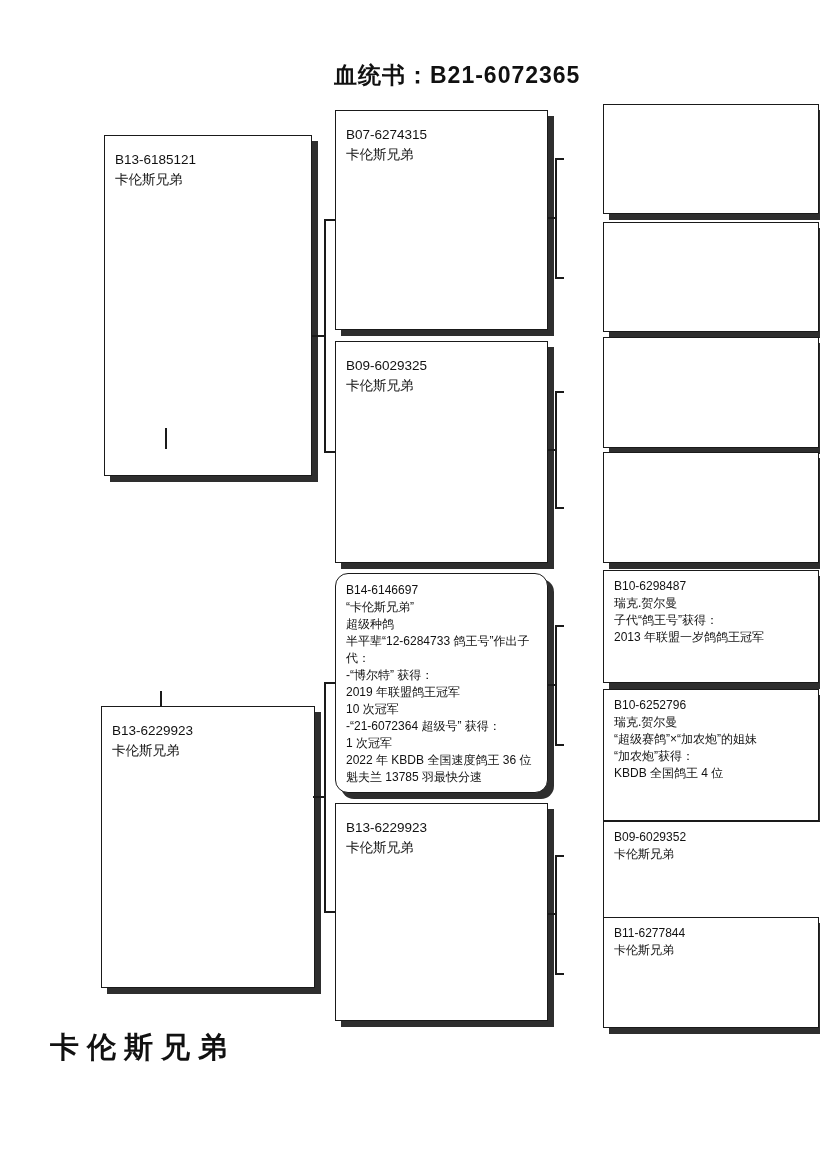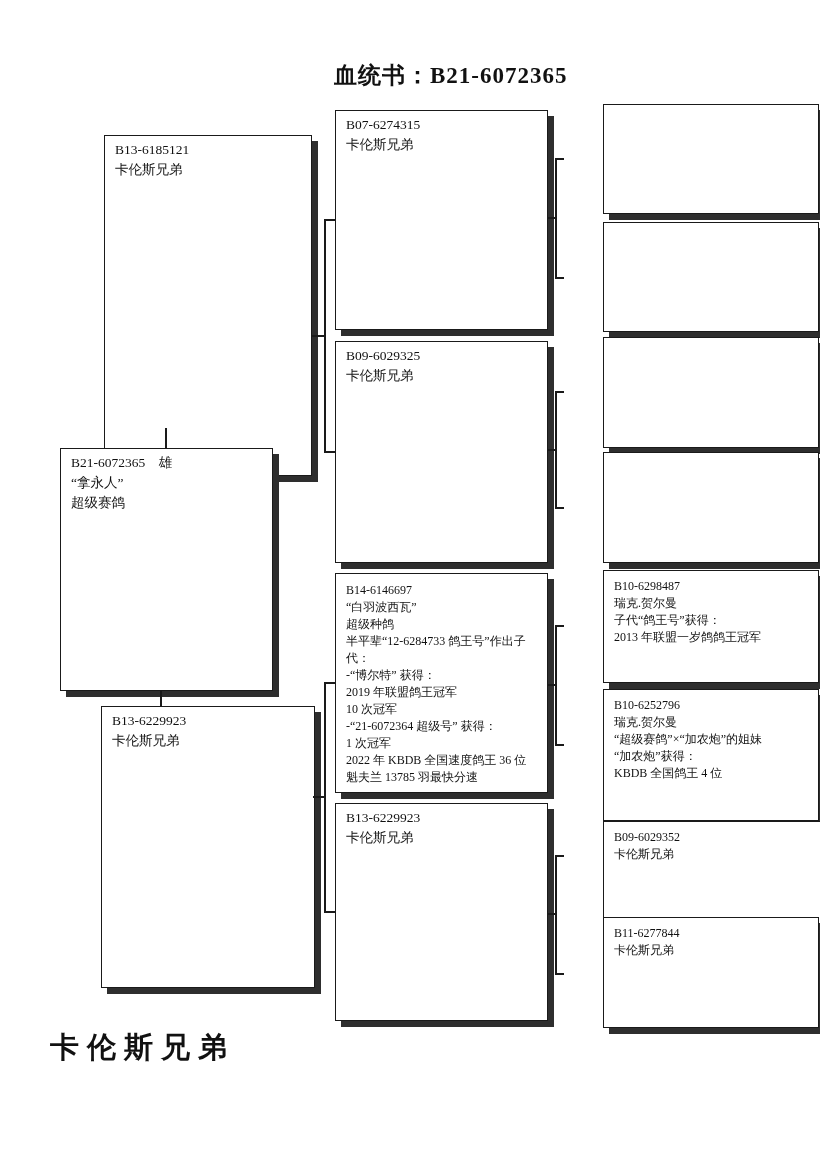--- a/index.html
+++ b/index.html
@@ -1,54 +1,54 @@
 <!DOCTYPE html>
 <html><head>
 <meta charset="utf-8">
 <style>
   html,body { margin:0; padding:0; background:#ffffff; }
   #page {
     position:relative;
     width:820px; height:1159px;
     background:#ffffff;
-    font-family:Liberation Serif, serif;
+    font-family:Liberation Sans, sans-serif;
     color:#111;
     overflow:hidden;
   }
   #doc-title {
     position:absolute; left:334px; top:60px;
     font-size:23px; font-weight:bold; letter-spacing:1px;
     white-space:pre;
   }
   #footer-label {
     position:absolute; left:50px; top:1028px;
     font-size:29px; font-weight:bold; letter-spacing:8px;
     white-space:pre;
   }
   .box {
     position:absolute;
     background:#ffffff;
     border:1.5px solid #1a1a1a;
     box-shadow:6px 6px 0 0 #2e2e2e;
     box-sizing:border-box;
-    padding:4px 8px 4px 10px;
+    padding:14px 8px 4px 10px;
     font-size:13.5px; line-height:20px;
   }
   .box .line { white-space:pre-wrap; }
   .box.dense { font-size:12px; line-height:17px; padding-top:8px; }
   .box.small { font-size:12px; line-height:17px; padding-top:7px;margin-left:40px; }
 
   
   #box-sire    { left:104px; top:135px; width:208px; height:341px; }
   #box-subject { left:60px;  top:448px; width:213px; height:243px; }
   #box-dam     { left:101px; top:706px; width:214px; height:282px; }
   
   #box-gp1 { left:335px; top:110px; width:213px; height:220px; }
   #box-gp2 { left:335px; top:341px; width:213px; height:222px; }
-  #box-gp3 { left:335px; top:573px; width:213px; height:220px; }
+  #box-gp3 { left:335px; top:573px; width:213px; height:220px;border-radius:13px; }
   #box-gp4 { left:335px; top:803px; width:213px; height:218px; }
   
   #box-gg1 { left:563px; top:104px; width:216px; height:110px; }
   #box-gg2 { left:563px; top:222px; width:216px; height:110px; }
   #box-gg3 { left:563px; top:337px; width:216px; height:111px; }
   #box-gg4 { left:563px; top:452px; width:216px; height:111px; }
   #box-gg5 { left:563px; top:570px; width:216px; height:113px; }
   #box-gg6 { left:563px; top:689px; width:216px; height:132px; }
   #box-gg7 { left:563px; top:821px; width:236px; height:108px; }
   #box-gg8 { left:563px; top:917px; width:216px; height:111px; }
@@ -101,41 +101,36 @@
 <body>
 
 <div id="page">
 
   <div id="doc-title">血统书：B21-6072365</div>
 
   <div class="box" id="box-sire">
       <div class="line">B13-6185121</div>
       <div class="line">卡伦斯兄弟</div>
     </div>
-  <div class="box" id="box-subject">
-      <div class="line">B21-6072365　雄</div>
-      <div class="line">“拿永人”</div>
-      <div class="line">超级赛鸽</div>
-    </div>
   <div class="box" id="box-dam">
       <div class="line">B13-6229923</div>
       <div class="line">卡伦斯兄弟</div>
     </div>
 
   <div class="box" id="box-gp1">
       <div class="line">B07-6274315</div>
       <div class="line">卡伦斯兄弟</div>
     </div>
   <div class="box" id="box-gp2">
       <div class="line">B09-6029325</div>
       <div class="line">卡伦斯兄弟</div>
     </div>
   <div class="box dense" id="box-gp3">
       <div class="line">B14-6146697</div>
-      <div class="line">“白羽波西瓦”</div>
+      <div class="line">“卡伦斯兄弟”</div>
       <div class="line">超级种鸽</div>
       <div class="line">半平辈“12-6284733 鸽王号”作出子代：</div>
       <div class="line">-“博尔特” 获得：</div>
       <div class="line">2019 年联盟鸽王冠军</div>
       <div class="line">10 次冠军</div>
       <div class="line">-“21-6072364 超级号” 获得：</div>
       <div class="line">1 次冠军</div>
       <div class="line">2022 年 KBDB 全国速度鸽王 36 位</div>
       <div class="line">魁夫兰 13785 羽最快分速</div>
     </div>

